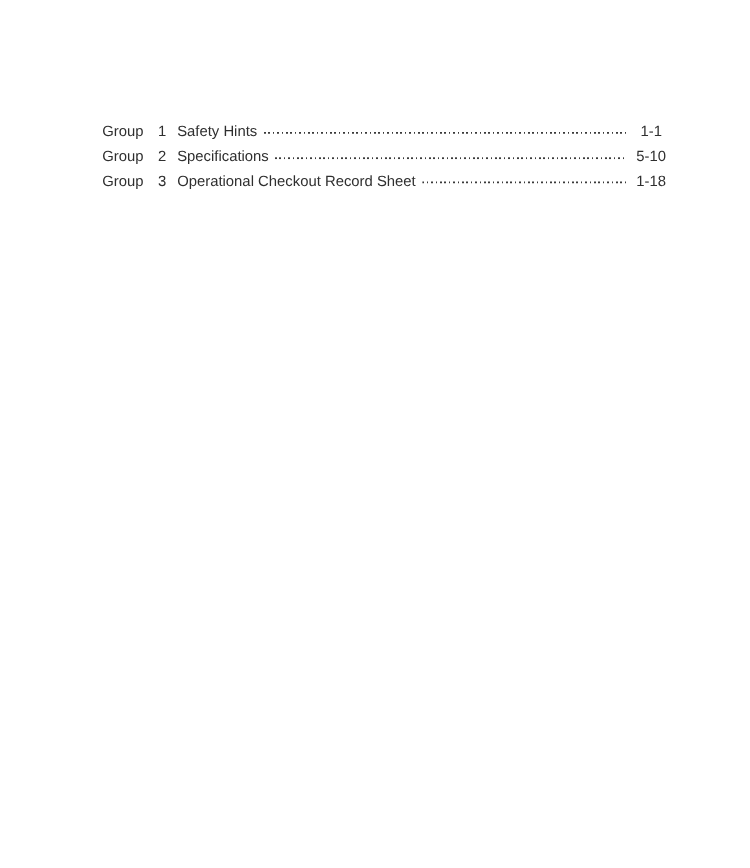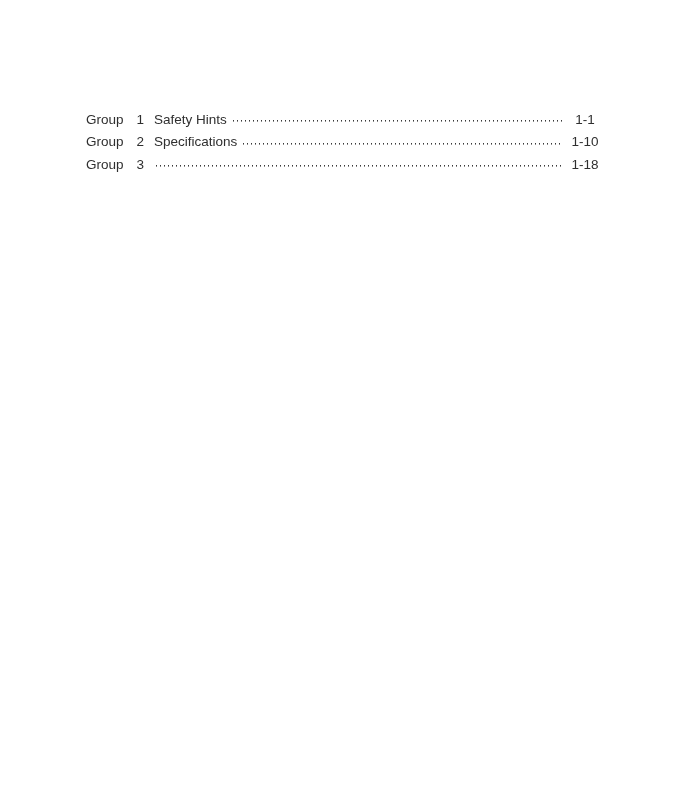--- a/index.html
+++ b/index.html
@@ -46,21 +46,21 @@
     margin-top: 3px;
     width: 550px;
     height: 19px;
     background: var(--bar-fill);
     border: 1px solid var(--bar-border);
     border-radius: 1px;
   }
   .toc {
     position: absolute;
     top: 109px;
-    left: 86px;
+    left: 93px;
     width: 517px;
   }
   .toc-row {
     display: flex;
     align-items: center;
     height: 22.4px;
     font-size: 13.5px;
     line-height: 22.4px;
     white-space: nowrap;
   }
@@ -101,25 +101,26 @@
       <span class="ttl">Safety Hints</span>
       <span class="leader"></span>
       <span class="pg">1-1</span>
     </div>
 
     <div class="toc-row">
       <span class="grp">Group</span>
       <span class="num">2</span>
       <span class="ttl">Specifications</span>
       <span class="leader"></span>
-      <span class="pg">1-10</span>
+      <span class="pg">5-10</span>
     </div>
 
     <div class="toc-row">
       <span class="grp">Group</span>
       <span class="num">3</span>
+      <span class="ttl">Operational Checkout Record Sheet</span>
       <span class="leader"></span>
       <span class="pg">1-18</span>
     </div>
 
   </div>
 
 </div>
 
 </body></html>

